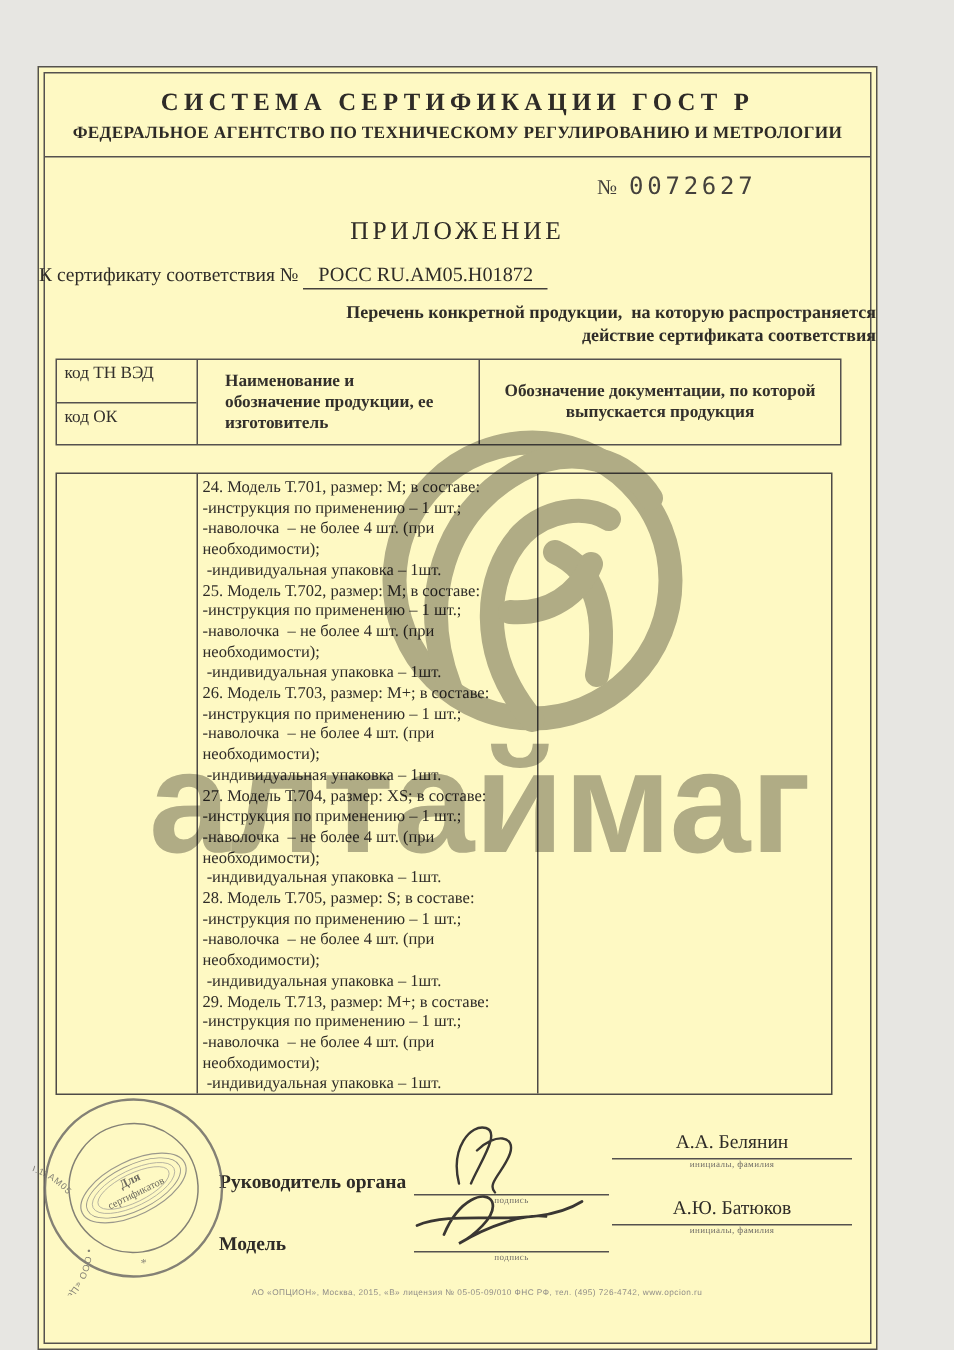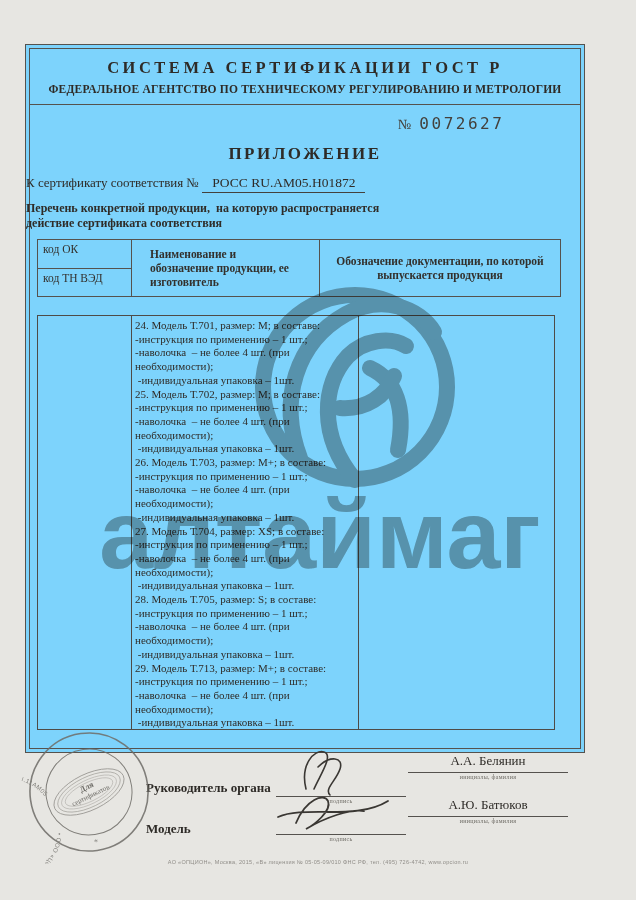--- a/index.html
+++ b/index.html
@@ -4,22 +4,22 @@
 <style>
   * { margin:0; padding:0; box-sizing:border-box; }
   html,body { width:636px; height:900px; overflow:hidden; }
   body {
     position:relative;
     background:#e7e6e2;
     font-family:"Liberation Serif", serif;
     color:#33302c;
   }
   .document {
-    position:absolute; left:25px; top:44px; width:560px; height:709px;
-    border:1px solid #55524e; background:#7dd3fc;
+    position:absolute; left:25px; top:44px; width:560px; height:856px;
+    border:1px solid #55524e; background:#fef9c3;
   }
   .border-inner {
     position:absolute; inset:3px; border:1px solid #55524e; pointer-events:none;
   }
   .title-system {
     position:absolute; top:13px; left:0; right:0; text-align:center;
     font-size:16.5px; font-weight:bold; letter-spacing:3.5px; color:#2e2b27;
   }
   .title-agency {
     position:absolute; top:38px; left:0; right:0; text-align:center;
@@ -33,32 +33,32 @@
     position:absolute; top:69px; left:372px; width:180px;
     display:flex; align-items:baseline; gap:8px;
   }
   .serial-prefix { font-size:14px; color:#44413c; }
   .serial-number {
     font-family:"DejaVu Sans Mono", monospace;
     font-size:16px; letter-spacing:2.5px; color:#44413c; font-weight:400;
   }
   .title-doc {
     position:absolute; top:99px; left:0; right:0; text-align:center;
-    font-size:17px; font-weight:bold; letter-spacing:2.5px; color:#2e2b27;
+    font-size:17px; font-weight:normal; letter-spacing:2.5px; color:#2e2b27;
   }
   .cert-line {
     position:absolute; top:130px; left:0; right:0; text-align:left;
     font-size:13px; color:#2f2c28;
   }
   .cert-number {
     display:inline-block; border-bottom:1px solid #44413c;
     padding:0 10px 1px 10px; font-size:13.5px;
   }
   .subtitle {
-    position:absolute; top:156px; left:0; right:0; text-align:left;
+    position:absolute; top:156px; left:0; right:0; text-align:right;
     font-size:12px; font-weight:bold; line-height:15px; color:#2f2c28;
     white-space:pre-wrap;
   }
   
   .header-table {
     position:absolute; left:11px; top:194px; width:524px; height:58px;
     border:1px solid #55524e; display:flex; background:transparent;
   }
   .ht-col1 { width:94px; border-right:1px solid #55524e; display:flex; flex-direction:column; }
   .ht-cell { flex:1; padding:3px 5px; font-size:11.5px; display:flex; align-items:flex-start; }
@@ -135,22 +135,22 @@
 
   <div class="cert-line">
     <span>К сертификату соответствия № </span><span class="cert-number">РОСС RU.AM05.H01872</span>
   </div>
 
   <div class="subtitle">Перечень конкретной продукции,  на которую распространяется
 действие сертификата соответствия</div>
 
   <div class="header-table">
     <div class="ht-col1">
+      <div class="ht-cell">код ТН ВЭД</div>
       <div class="ht-cell">код ОК</div>
-      <div class="ht-cell">код ТН ВЭД</div>
     </div>
     <div class="ht-col2">Наименование и обозначение продукции, ее изготовитель</div>
     <div class="ht-col3">Обозначение документации, по которой выпускается продукция</div>
   </div>
 
   <div class="main-table">
     <div class="mt-col1"></div>
     <div class="mt-col2 product-lines">
         <div>24. Модель Т.701, размер: М; в составе:</div>
         <div>-инструкция по применению – 1 шт.;</div>

